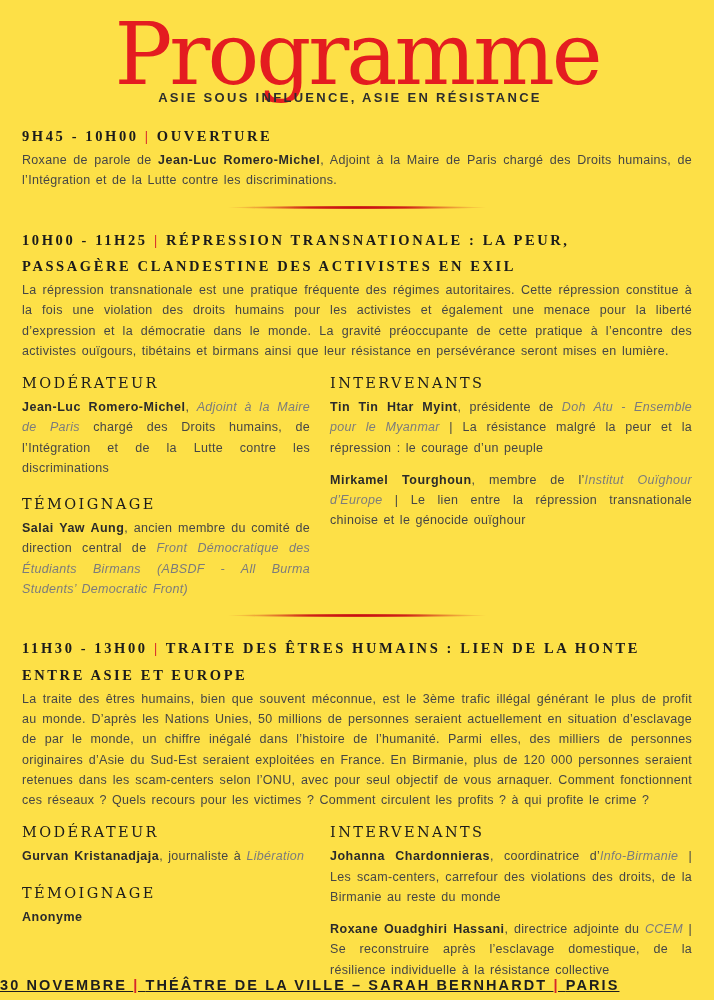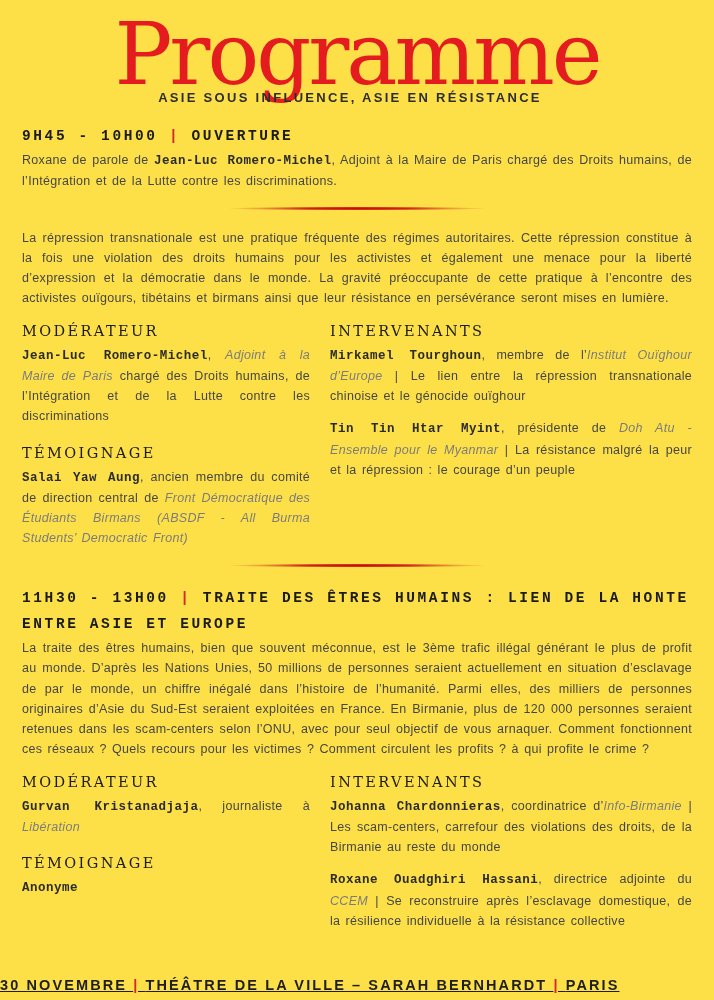--- a/index.html
+++ b/index.html
@@ -34,21 +34,21 @@
     font-size: 13px;
     font-weight: 700;
     letter-spacing: 2.3px;
     color: #2d2d2d;
   }
 
   
   .session { margin-top: 18px; }
   .session-heading {
     margin: 0;
-    font-family: Liberation Mono, monospace;
+    font-family: Liberation Serif, serif;
     font-weight: 700;
     font-size: 14.5px;
     line-height: 1.85;
     letter-spacing: 2.6px;
     color: #1b1b1b;
   }
   .session-desc {
     margin: 7px 0 0 0;
     font-size: 12.5px;
     line-height: 1.55;
@@ -76,21 +76,21 @@
     font-size: 12.5px;
     line-height: 1.62;
     letter-spacing: 0.3px;
     word-spacing: 1.5px;
     text-align: justify;
     color: #464646;
   }
   .entry + .entry { margin-top: 12px; }
 
   
-  .seg-b { font-weight: 700; color: #2b2b2b; letter-spacing: 0.5px; font-family: Liberation Mono, monospace; }
+  .seg-b { font-weight: 700; color: #2b2b2b; letter-spacing: 0.5px; }
   .seg-i { font-style: italic; color: #7c7c7c; }
   .seg-r { color: #e0474c; }
   .session-heading .seg-r, .footer .seg-r { color: #d8272b; }
 
   
   .divider {
     width: 310px;
     height: 3px;
     margin: 15px auto 0 auto;
     border-radius: 50%;
@@ -122,36 +122,37 @@
   </header>
 
   <section class="session">
     <h2 class="session-heading"><span>9H45 - 10H00 </span><span class="seg-r">| </span><span>OUVERTURE</span></h2>
     <p class="session-desc rich"><span>Roxane de parole de </span><span class="seg-b">Jean-Luc Romero-Michel</span><span>, Adjoint à la Maire de Paris chargé des Droits humains, de l’Intégration et de la Lutte contre les discriminations.</span></p>
   </section>
 
   <div class="divider"></div>
 
   <section class="session">
+    <h2 class="session-heading"><span>10H00 - 11H25 </span><span class="seg-r">| </span><span>RÉPRESSION TRANSNATIONALE : LA PEUR,</span><br><span>PASSAGÈRE CLANDESTINE DES ACTIVISTES EN EXIL</span></h2>
     <p class="session-desc rich"><span>La répression transnationale est une pratique fréquente des régimes autoritaires. Cette répression constitue à la fois une violation des droits humains pour les activistes et également une menace pour la liberté d’expression et la démocratie dans le monde. La gravité préoccupante de cette pratique à l’encontre des activistes ouïgours, tibétains et birmans ainsi que leur résistance en persévérance seront mises en lumière.</span></p>
     <div class="cols">
       <div class="col-left">
         <div class="role-block">
           <h3 class="role-heading">MODÉRATEUR</h3>
           <p class="rich"><span class="seg-b">Jean-Luc Romero-Michel</span><span>, </span><span class="seg-i">Adjoint à la Maire de Paris</span><span> chargé des Droits humains, de l’Intégration et de la Lutte contre les discriminations</span></p>
         </div>
         <div class="role-block">
           <h3 class="role-heading">TÉMOIGNAGE</h3>
           <p class="rich"><span class="seg-b">Salai Yaw Aung</span><span>, ancien membre du comité de direction central de </span><span class="seg-i">Front Démocratique des Étudiants Birmans (ABSDF - All Burma Students’ Democratic Front)</span></p>
         </div>
       </div>
       <div class="col-right">
         <h3 class="role-heading">INTERVENANTS</h3>
+        <p class="rich entry"><span class="seg-b">Tin Tin Htar Myint</span><span>, présidente de </span><span class="seg-i">Doh Atu - Ensemble pour le Myanmar</span><span> | La résistance malgré la peur et la répression : le courage d’un peuple</span></p>
         <p class="rich entry"><span class="seg-b">Mirkamel Tourghoun</span><span>, membre de l’</span><span class="seg-i">Institut Ouïghour d’Europe</span><span> | Le lien entre la répression transnationale chinoise et le génocide ouïghour</span></p>
-        <p class="rich entry"><span class="seg-b">Tin Tin Htar Myint</span><span>, présidente de </span><span class="seg-i">Doh Atu - Ensemble pour le Myanmar</span><span> | La résistance malgré la peur et la répression : le courage d’un peuple</span></p>
       </div>
     </div>
   </section>
 
   <div class="divider"></div>
 
   <section class="session">
     <h2 class="session-heading"><span>11H30 - 13H00 </span><span class="seg-r">| </span><span>TRAITE DES ÊTRES HUMAINS : LIEN DE LA HONTE</span><br><span>ENTRE ASIE ET EUROPE</span></h2>
     <p class="session-desc rich"><span>La traite des êtres humains, bien que souvent méconnue, est le 3ème trafic illégal générant le plus de profit au monde. D’après les Nations Unies, 50 millions de personnes seraient actuellement en situation d’esclavage de par le monde, un chiffre inégalé dans l’histoire de l’humanité. Parmi elles, des milliers de personnes originaires d’Asie du Sud-Est seraient exploitées en France. En Birmanie, plus de 120 000 personnes seraient retenues dans les scam-centers selon l’ONU, avec pour seul objectif de vous arnaquer. Comment fonctionnent ces réseaux ? Quels recours pour les victimes ? Comment circulent les profits ? à qui profite le crime ?</span></p>
     <div class="cols">

